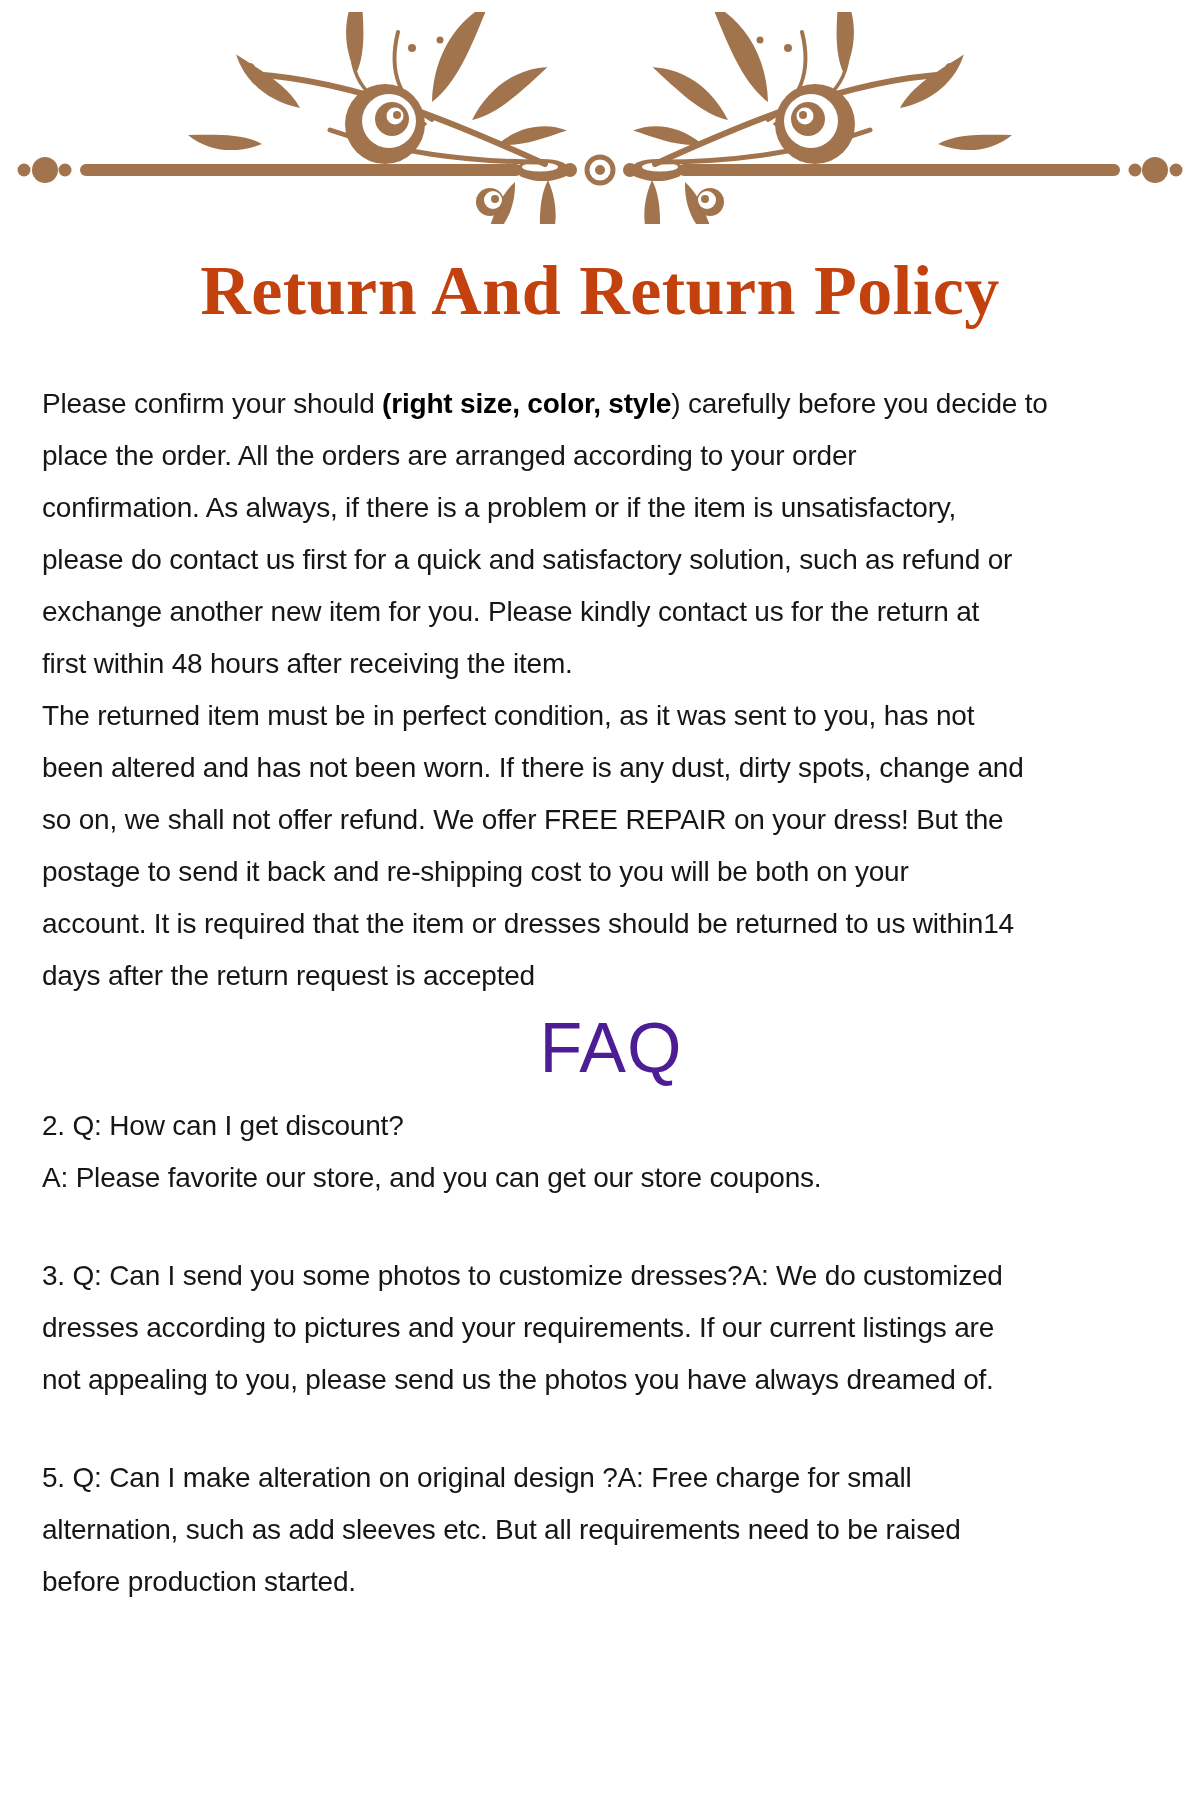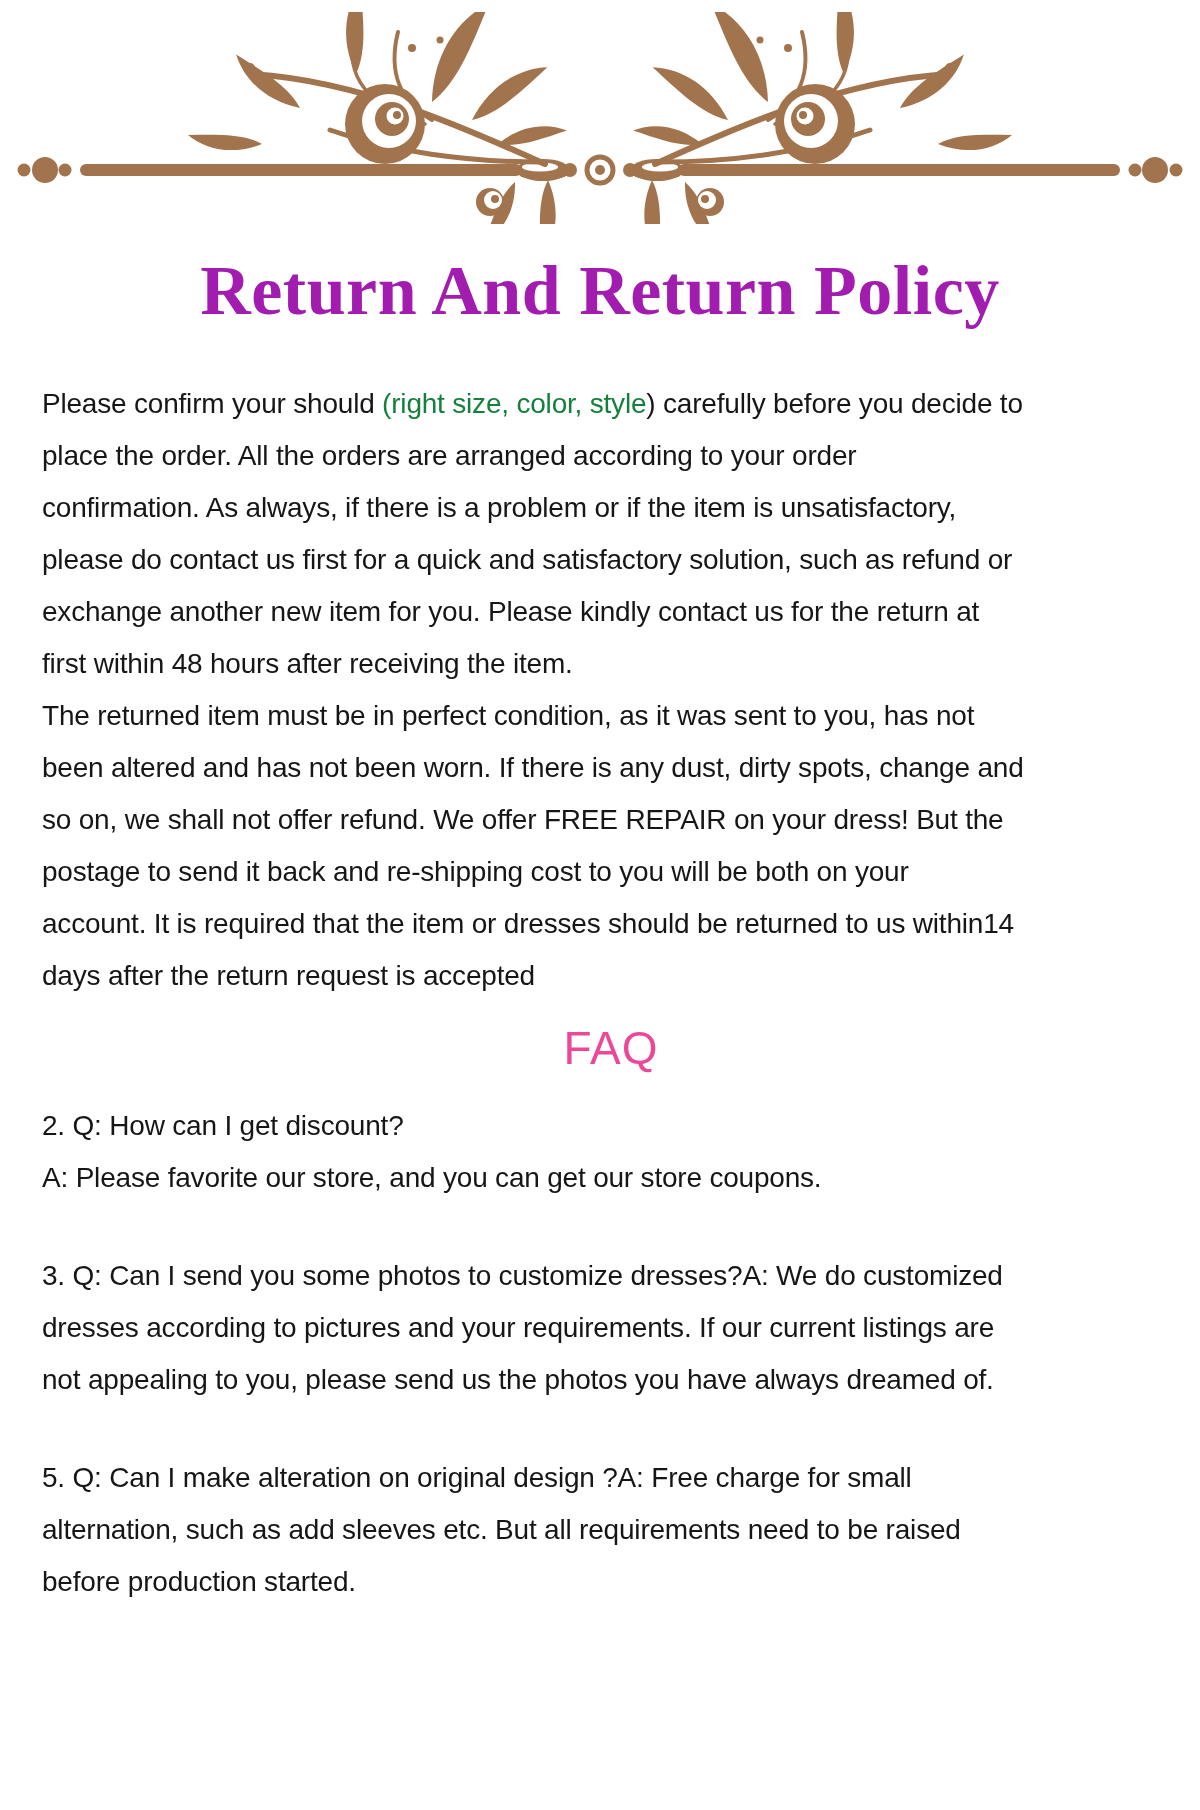--- a/index.html
+++ b/index.html
@@ -25,45 +25,45 @@
     margin: 12px auto 0 auto;
     color: #a1744d;
   }
   .title {
     font-family: "Liberation Serif", "DejaVu Serif", serif;
     font-weight: 700;
     font-size: 70px;
     line-height: 82px;
     text-align: center;
     margin: 26px 0 0 0;
-    color: #a21caf;
+    color: #c2410c;
     letter-spacing: 0.5px;
   }
   .content {
     box-sizing: border-box;
     padding: 46px 20px 0 42px;
     width: 1200px;
   }
   .para {
     margin: 0;
     font-size: 28px;
     line-height: 52px;
     letter-spacing: -0.2px;
     white-space: pre-line;
     color: #161616;
   }
-  .red { color: #15803d; }
+  .red { color: #000000; font-weight: bold; }
   .faq-heading {
     font-family: "Liberation Sans", "DejaVu Sans", sans-serif;
     font-weight: 400;
-    font-size: 46px;
+    font-size: 70px;
     line-height: 76px;
     text-align: center;
     margin: 8px 0 14px 0;
-    color: #ec4899;
+    color: #4c1d95;
     letter-spacing: 1px;
   }
   .faq-item { margin: 0 0 46px 0; }
 </style>
 </head>
 <body>
 
 <div class="page">
 
   <svg class="ornament" width="1200" height="212" viewBox="0 0 1200 212" fill="currentColor" xmlns="http://www.w3.org/2000/svg">

